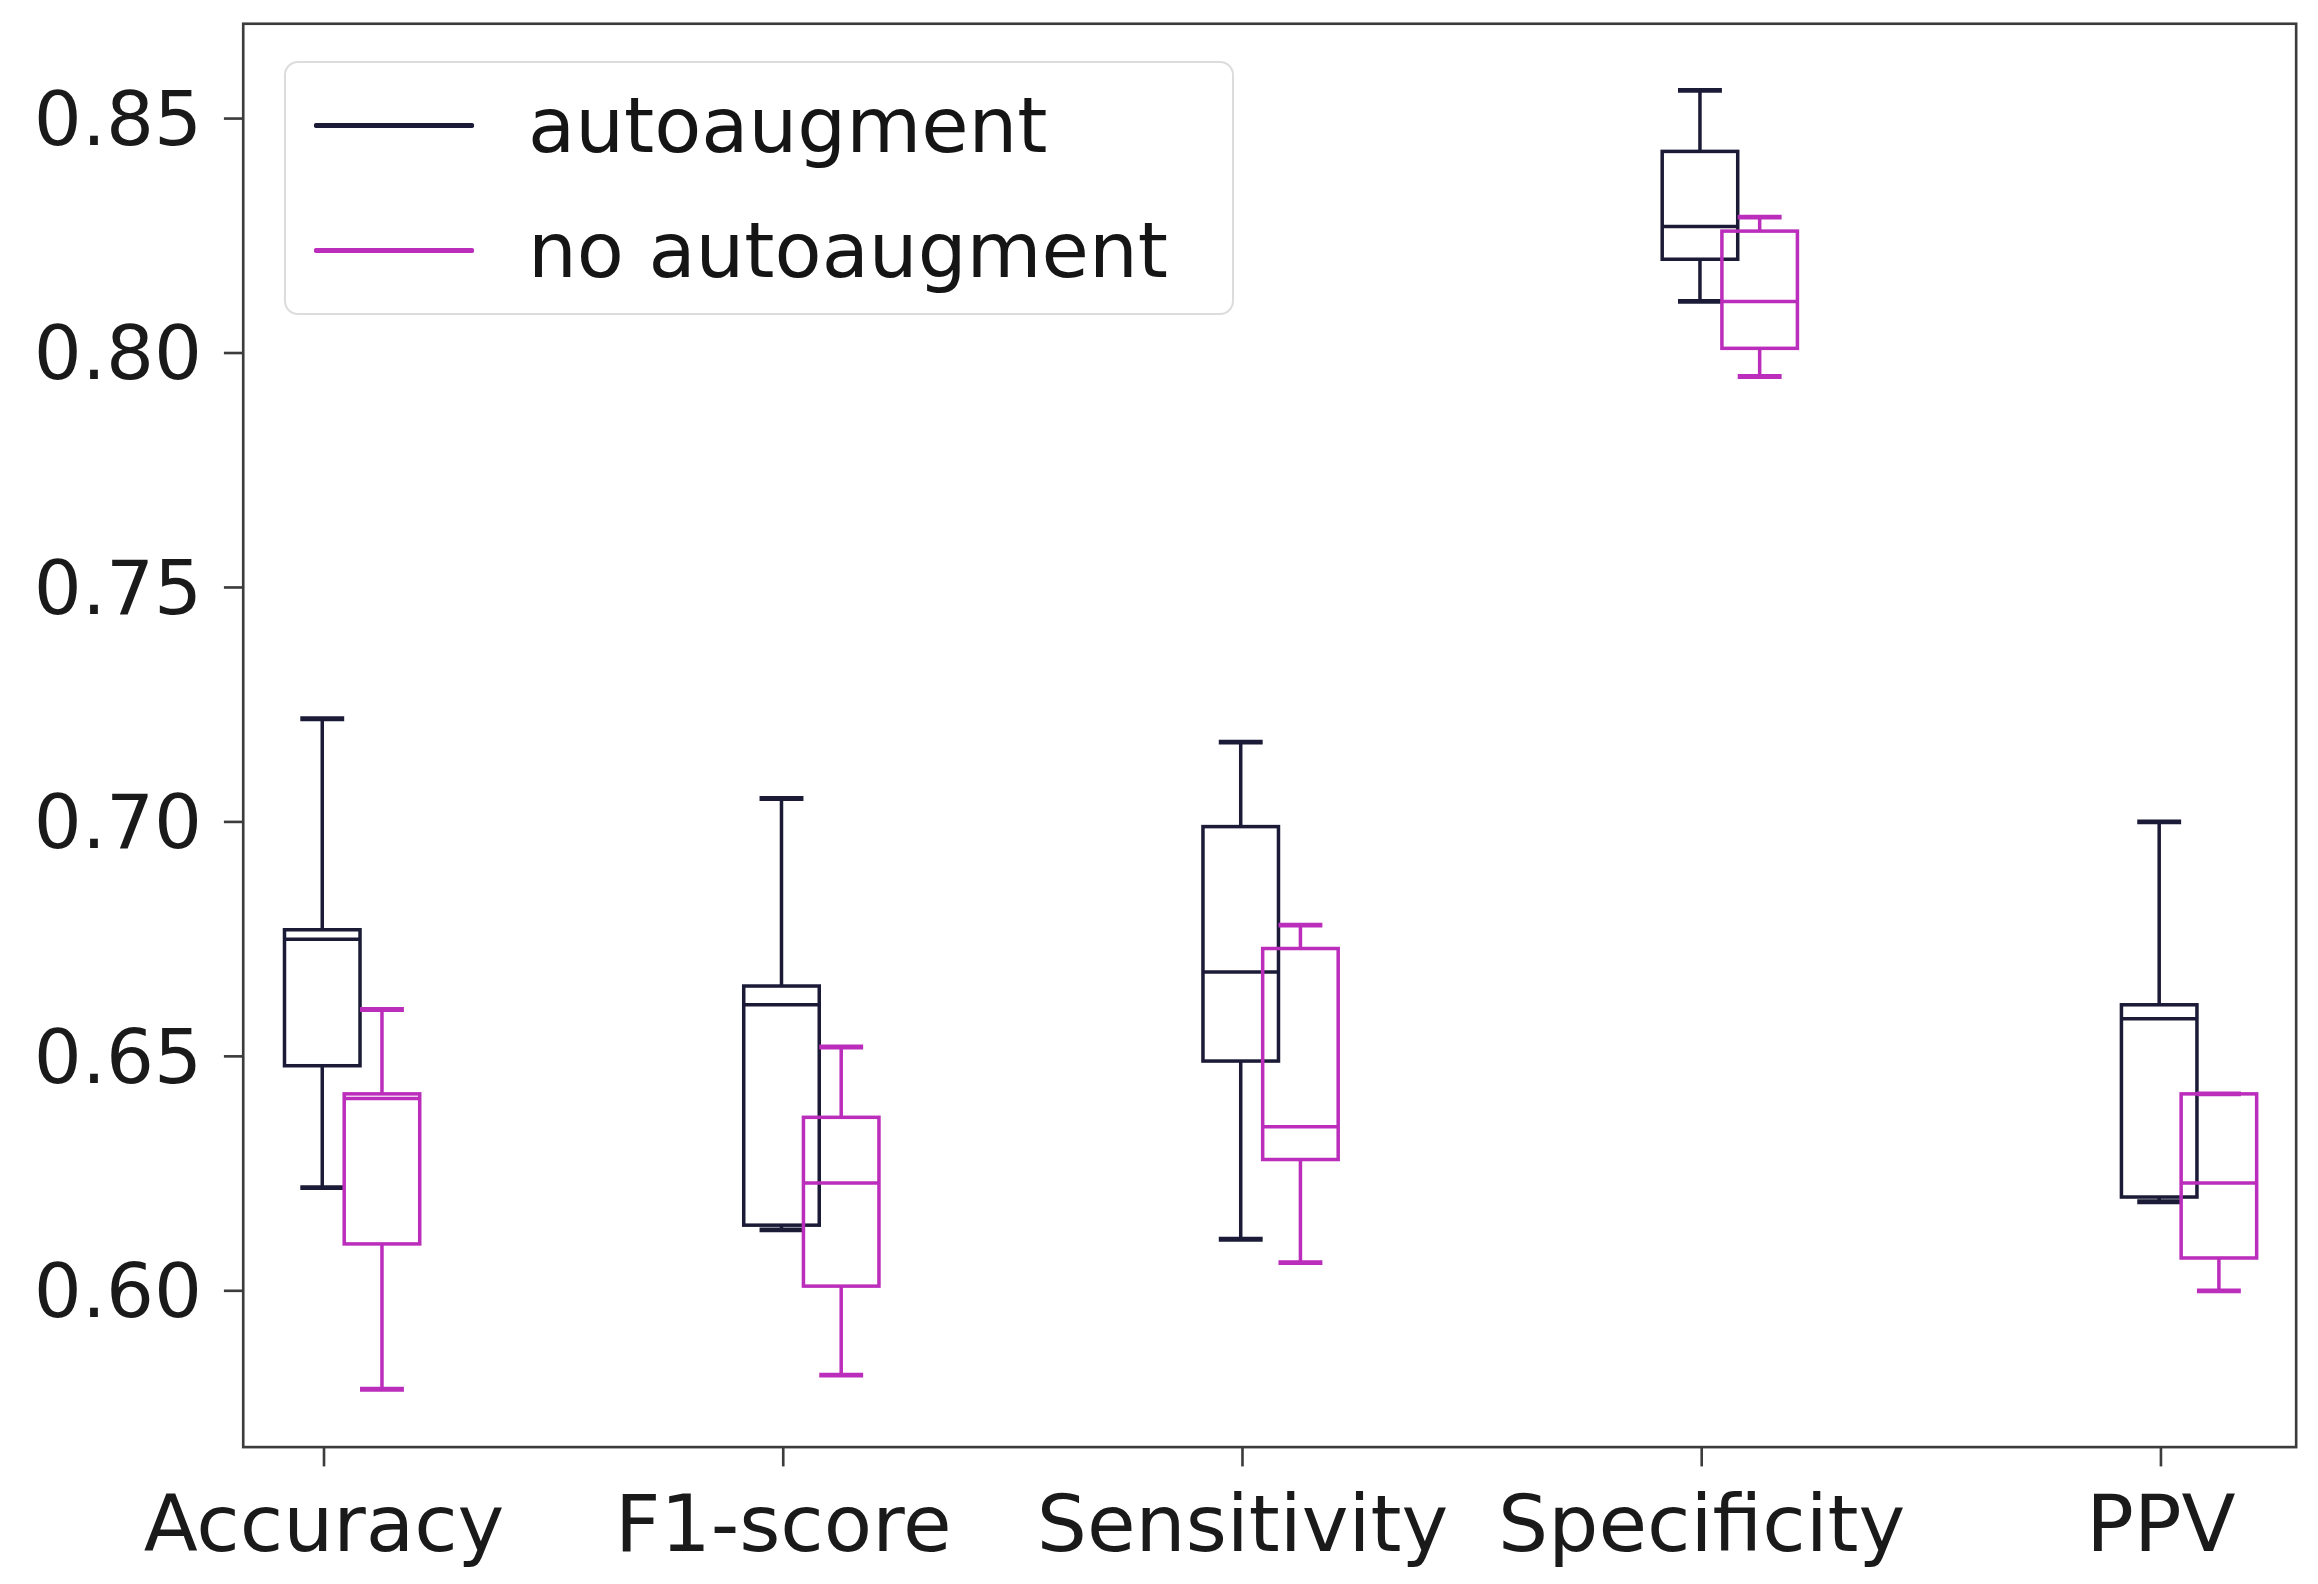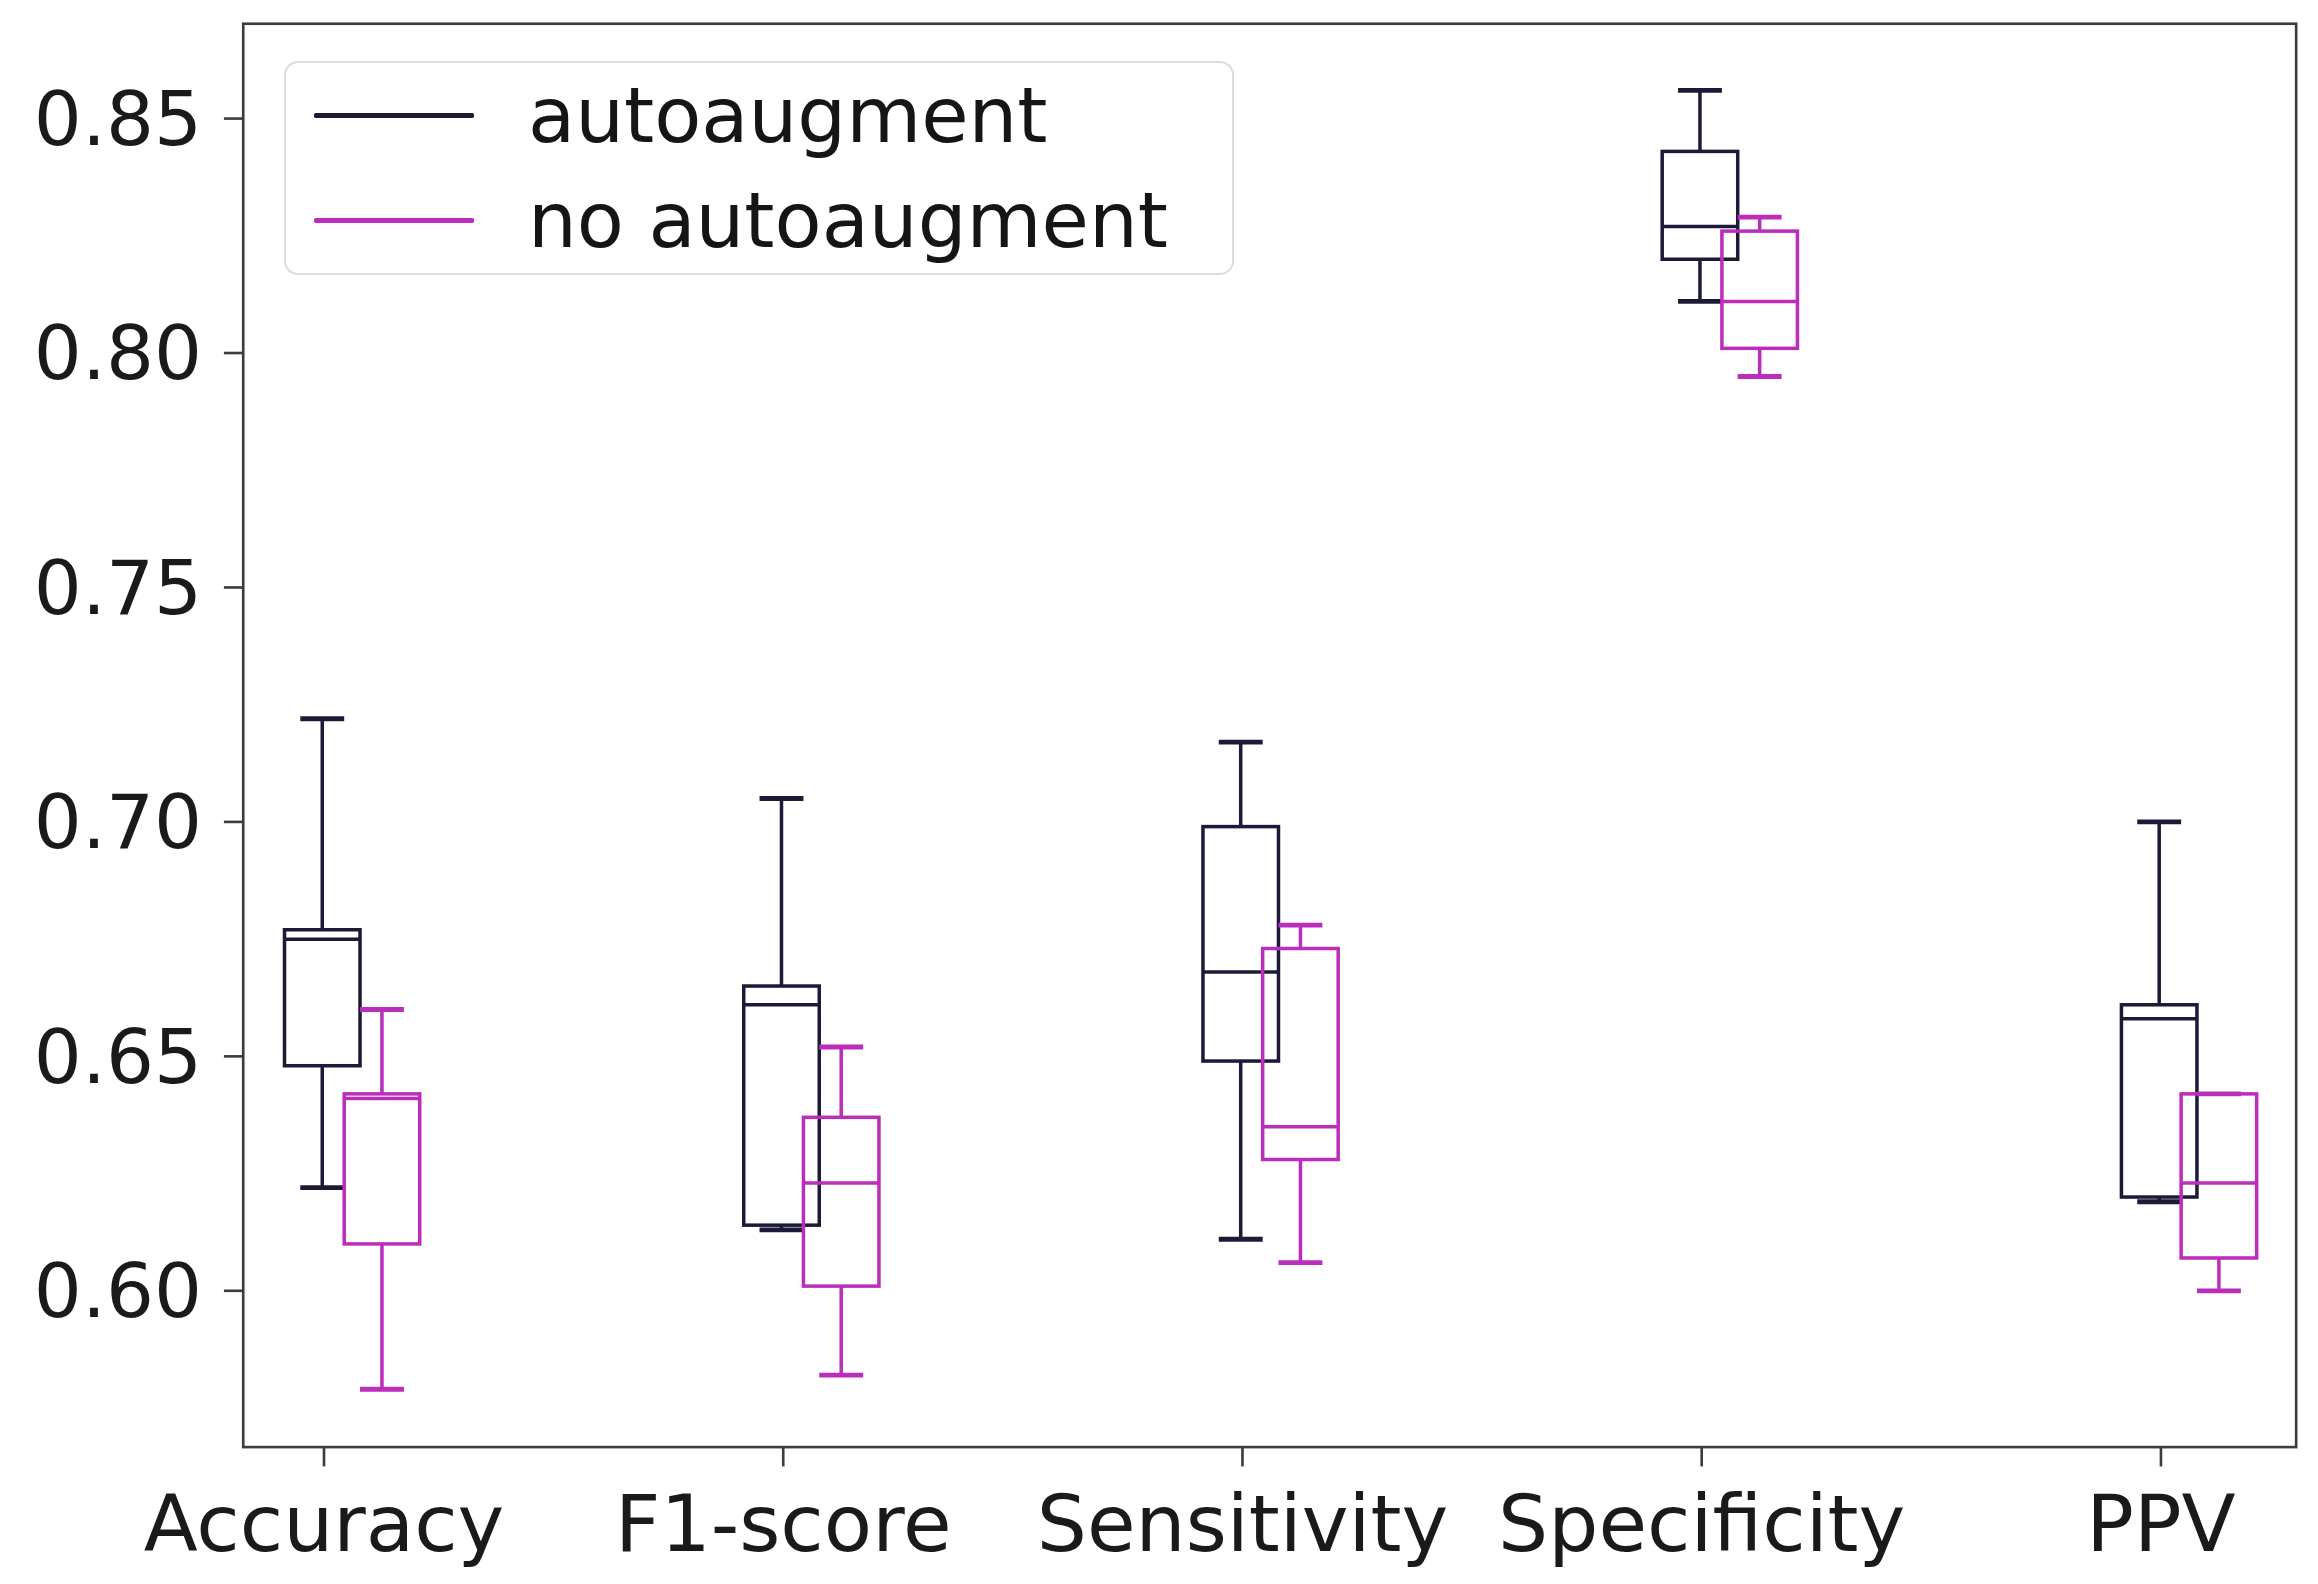--- a/index.html
+++ b/index.html
@@ -23,21 +23,21 @@
     top: 0;
     width: 2319px;
     height: 1585px;
     display: block;
   }
   .legend {
     position: absolute;
     left: 284px;
     top: 61px;
     width: 950px;
-    height: 214px;
+    height: 254px;
     box-sizing: border-box;
     background: rgba(255, 255, 255, 0.85);
     border: 2.6px solid #dcdcdc;
     border-radius: 14px;
     display: flex;
     flex-direction: column;
     padding-left: 28px;
   }
   .legend-row {
     flex: 1;

